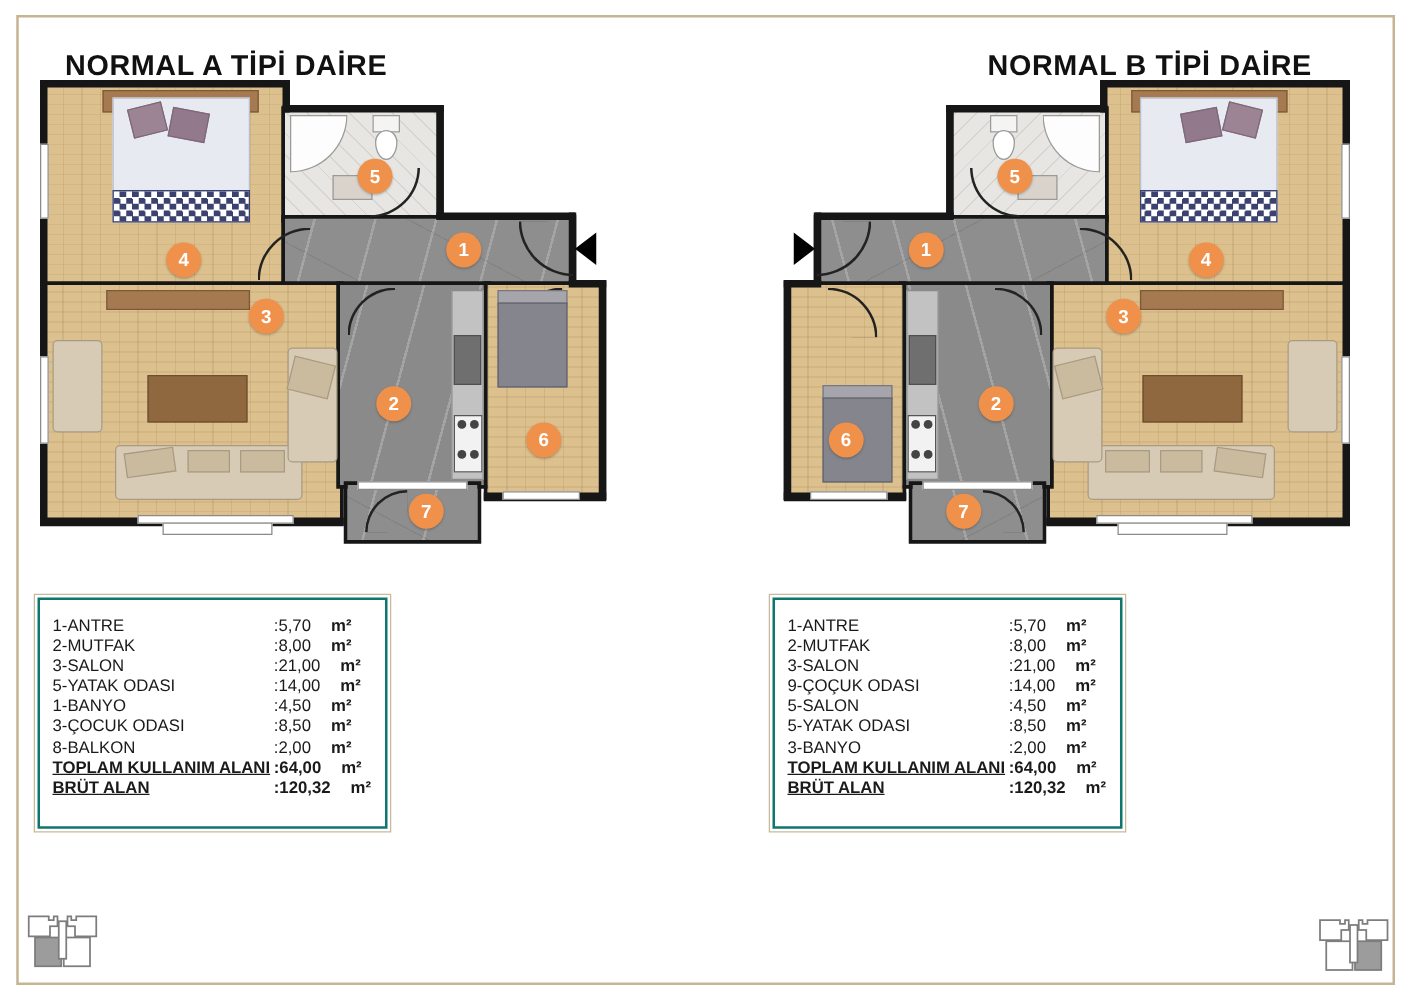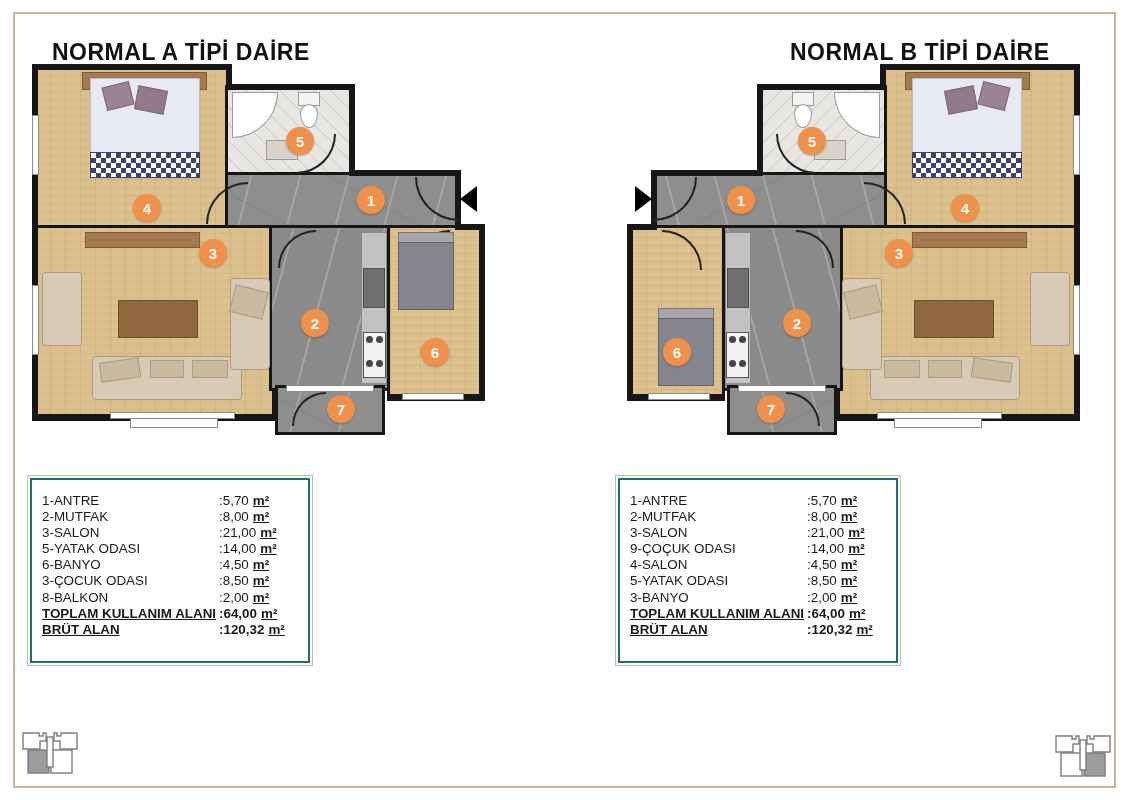--- a/index.html
+++ b/index.html
@@ -39,21 +39,21 @@
   .arrow{position:absolute;width:0;height:0;border-top:13px solid transparent;
          border-bottom:13px solid transparent;border-right:17px solid #000;}
 
   
   .legend{position:absolute;top:478px;width:280px;height:185px;border:2px solid #0f766e;
           outline:1px solid #c9ba97;outline-offset:2px;box-sizing:border-box;padding:13px 0 0 10px;background:#fff;}
   #legend-a{left:30px;} #legend-b{left:618px;}
   .lrow{display:flex;height:16.1px;font-size:13.4px;line-height:16px;white-space:nowrap;}
   .lrow .ll{flex:0 0 177px;}
   .lrow .lv{font-weight:400;}
-  .lrow .lu{font-weight:700;margin-left:4px;text-decoration:underline;}
+  .lrow .lu{font-weight:700;margin-left:16px;}
   .lrow.tot .ll{font-weight:700;text-decoration:underline;}
   .lrow.tot .lv{font-weight:700;}
 
   
   .keyplan{position:absolute;}
   #keyplan-left{left:19px;top:726px;}
   #keyplan-right{left:1052px;top:729px;transform:scaleX(-1);}
 </style>
 </head>
 <body>
@@ -263,21 +263,21 @@
       <span class="ll">3-SALON</span>
       <span class="lv">:21,00</span>
       <span class="lu">m²</span>
     </div>
   <div class="lrow">
       <span class="ll">5-YATAK ODASI</span>
       <span class="lv">:14,00</span>
       <span class="lu">m²</span>
     </div>
   <div class="lrow">
-      <span class="ll">6-BANYO</span>
+      <span class="ll">1-BANYO</span>
       <span class="lv">:4,50</span>
       <span class="lu">m²</span>
     </div>
   <div class="lrow">
       <span class="ll">3-ÇOCUK ODASI</span>
       <span class="lv">:8,50</span>
       <span class="lu">m²</span>
     </div>
   <div class="lrow">
       <span class="ll">8-BALKON</span>
@@ -311,21 +311,21 @@
       <span class="ll">3-SALON</span>
       <span class="lv">:21,00</span>
       <span class="lu">m²</span>
     </div>
   <div class="lrow">
       <span class="ll">9-ÇOÇUK ODASI</span>
       <span class="lv">:14,00</span>
       <span class="lu">m²</span>
     </div>
   <div class="lrow">
-      <span class="ll">4-SALON</span>
+      <span class="ll">5-SALON</span>
       <span class="lv">:4,50</span>
       <span class="lu">m²</span>
     </div>
   <div class="lrow">
       <span class="ll">5-YATAK ODASI</span>
       <span class="lv">:8,50</span>
       <span class="lu">m²</span>
     </div>
   <div class="lrow">
       <span class="ll">3-BANYO</span>

